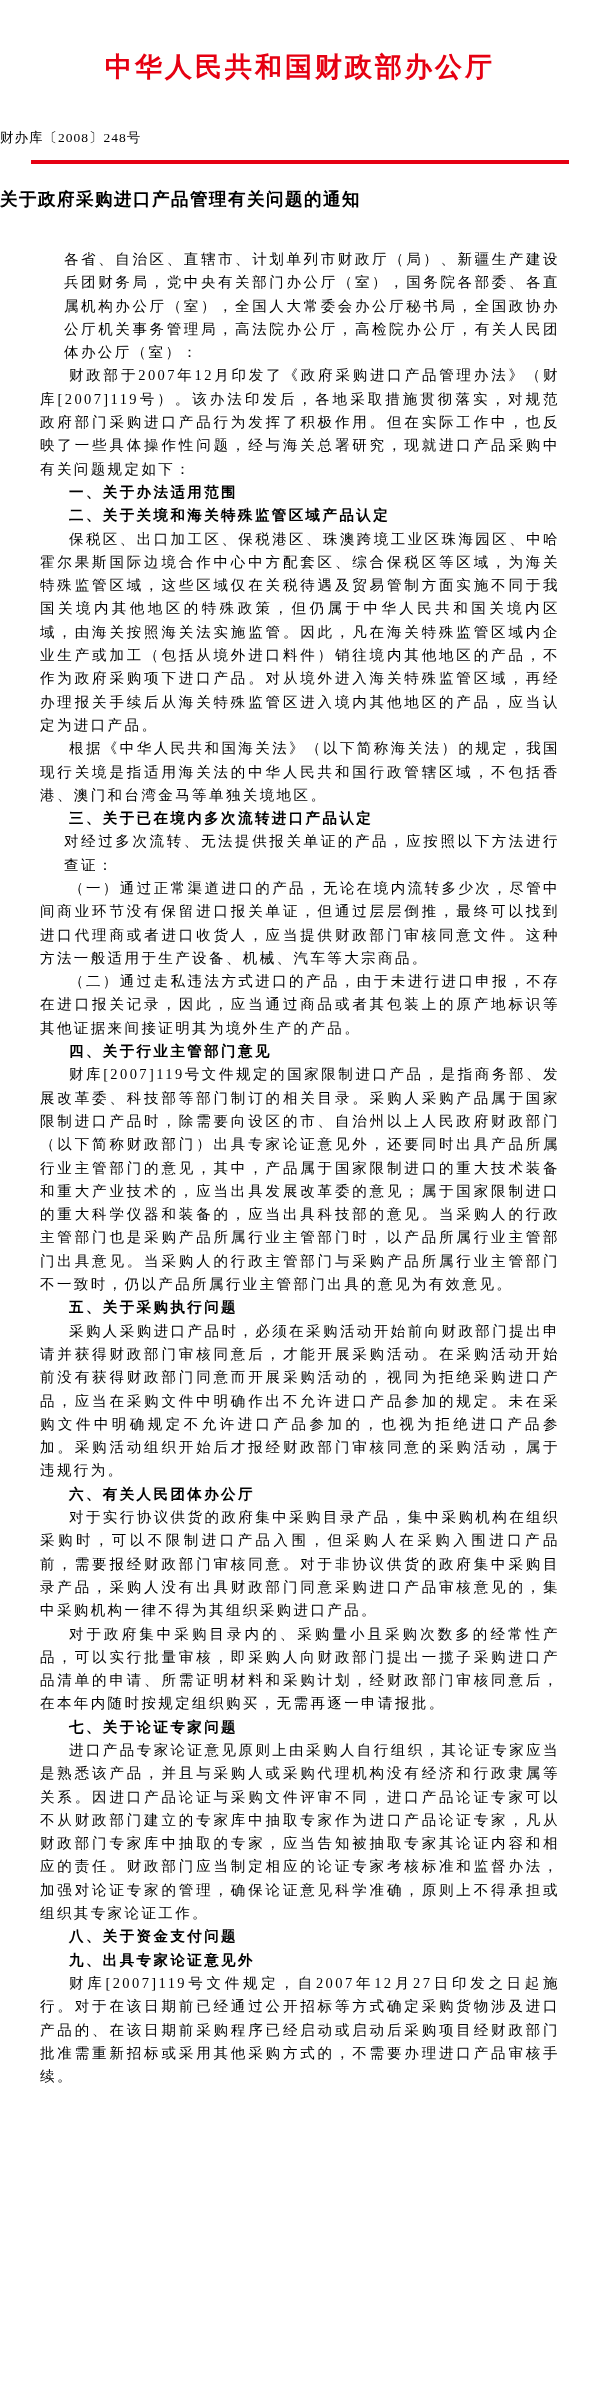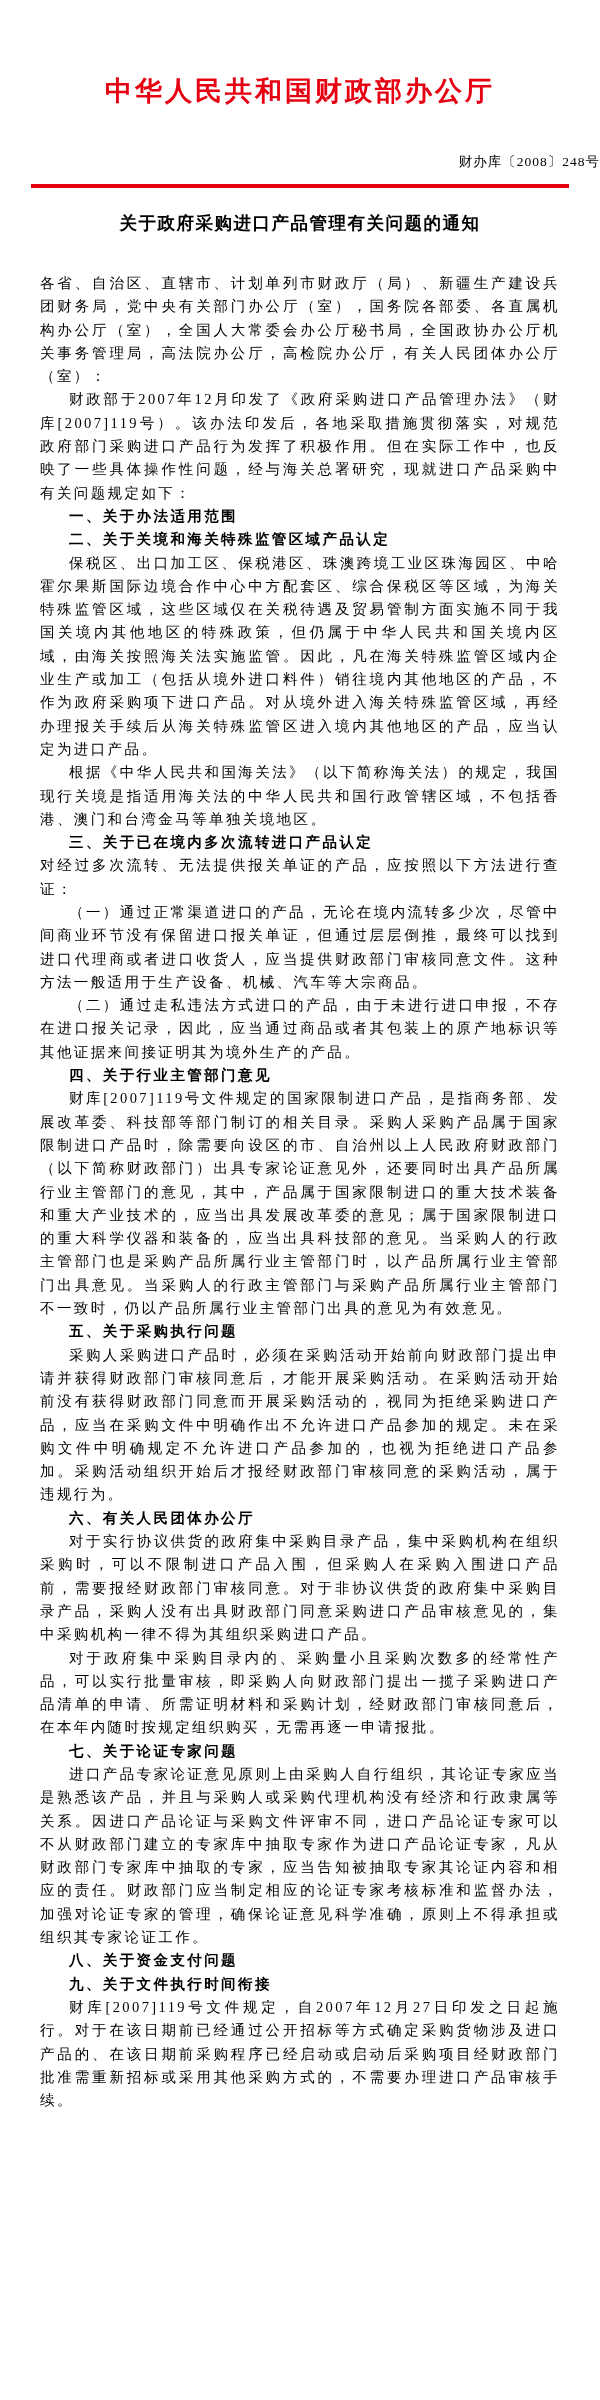--- a/index.html
+++ b/index.html
@@ -9,62 +9,61 @@
     height: 2400px;
     margin: 0 auto;
     background: #ffffff;
     overflow: hidden;
     font-family: "Liberation Serif", "DejaVu Serif", serif;
     color: #000000;
     box-sizing: border-box;
   }
   .org-name {
     margin: 0;
-    padding-top: 76px;
+    padding-top: 52px;
     text-align: center;
     color: #e60012;
     font-size: 27px;
     font-weight: bold;
     letter-spacing: 3px;
     line-height: 1.15;
   }
   .doc-number {
     margin-top: 47px;
-    text-align: right;
+    text-align: left;
     font-size: 13.5px;
     letter-spacing: 1px;
     line-height: 1.2;
   }
   .divider {
     height: 4px;
     background: #e60012;
     margin: 14px 31px 0 31px;
   }
   .doc-title {
     margin: 24px 0 0 0;
-    text-align: center;
     font-size: 17.5px;
     font-weight: bold;
     letter-spacing: 1.5px;
     line-height: 1.3;
   }
   .body-text {
     margin: 37px 40px 0 40px;
     font-size: 14.5px;
     line-height: 23.3px;
     letter-spacing: 2.4px;
     text-align: justify;
     text-justify: inter-ideograph;
   }
   .body-text p {
     margin: 0;
     text-indent: 2em;
     word-break: break-all;
   }
-  .body-text p.no-indent { text-indent: 0; }
+  .body-text p.no-indent { text-indent: 0; margin-left: 24px; }
   .body-text p.heading { font-weight: bold; }
 </style>
 </head>
 <body>
 
 <div class="page">
 
   <h1 class="org-name">中华人民共和国财政部办公厅</h1>
 
   <div class="doc-number">财办库〔2008〕248号</div>
@@ -96,17 +95,17 @@
 
     <p class="heading">六、有关人民团体办公厅</p>
     <p>对于实行协议供货的政府集中采购目录产品，集中采购机构在组织采购时，可以不限制进口产品入围，但采购人在采购入围进口产品前，需要报经财政部门审核同意。对于非协议供货的政府集中采购目录产品，采购人没有出具财政部门同意采购进口产品审核意见的，集中采购机构一律不得为其组织采购进口产品。</p>
     <p>对于政府集中采购目录内的、采购量小且采购次数多的经常性产品，可以实行批量审核，即采购人向财政部门提出一揽子采购进口产品清单的申请、所需证明材料和采购计划，经财政部门审核同意后，在本年内随时按规定组织购买，无需再逐一申请报批。</p>
 
     <p class="heading">七、关于论证专家问题</p>
     <p>进口产品专家论证意见原则上由采购人自行组织，其论证专家应当是熟悉该产品，并且与采购人或采购代理机构没有经济和行政隶属等关系。因进口产品论证与采购文件评审不同，进口产品论证专家可以不从财政部门建立的专家库中抽取专家作为进口产品论证专家，凡从财政部门专家库中抽取的专家，应当告知被抽取专家其论证内容和相应的责任。财政部门应当制定相应的论证专家考核标准和监督办法，加强对论证专家的管理，确保论证意见科学准确，原则上不得承担或组织其专家论证工作。</p>
 
     <p class="heading">八、关于资金支付问题</p>
 
-    <p class="heading">九、关于文件执行时间衔接</p>
+    <p class="heading">九、出具专家论证意见外</p>
     <p>财库[2007]119号文件规定，自2007年12月27日印发之日起施行。对于在该日期前已经通过公开招标等方式确定采购货物涉及进口产品的、在该日期前采购程序已经启动或启动后采购项目经财政部门批准需重新招标或采用其他采购方式的，不需要办理进口产品审核手续。</p>
   </div>
 
 </div>
 
 </body></html>

